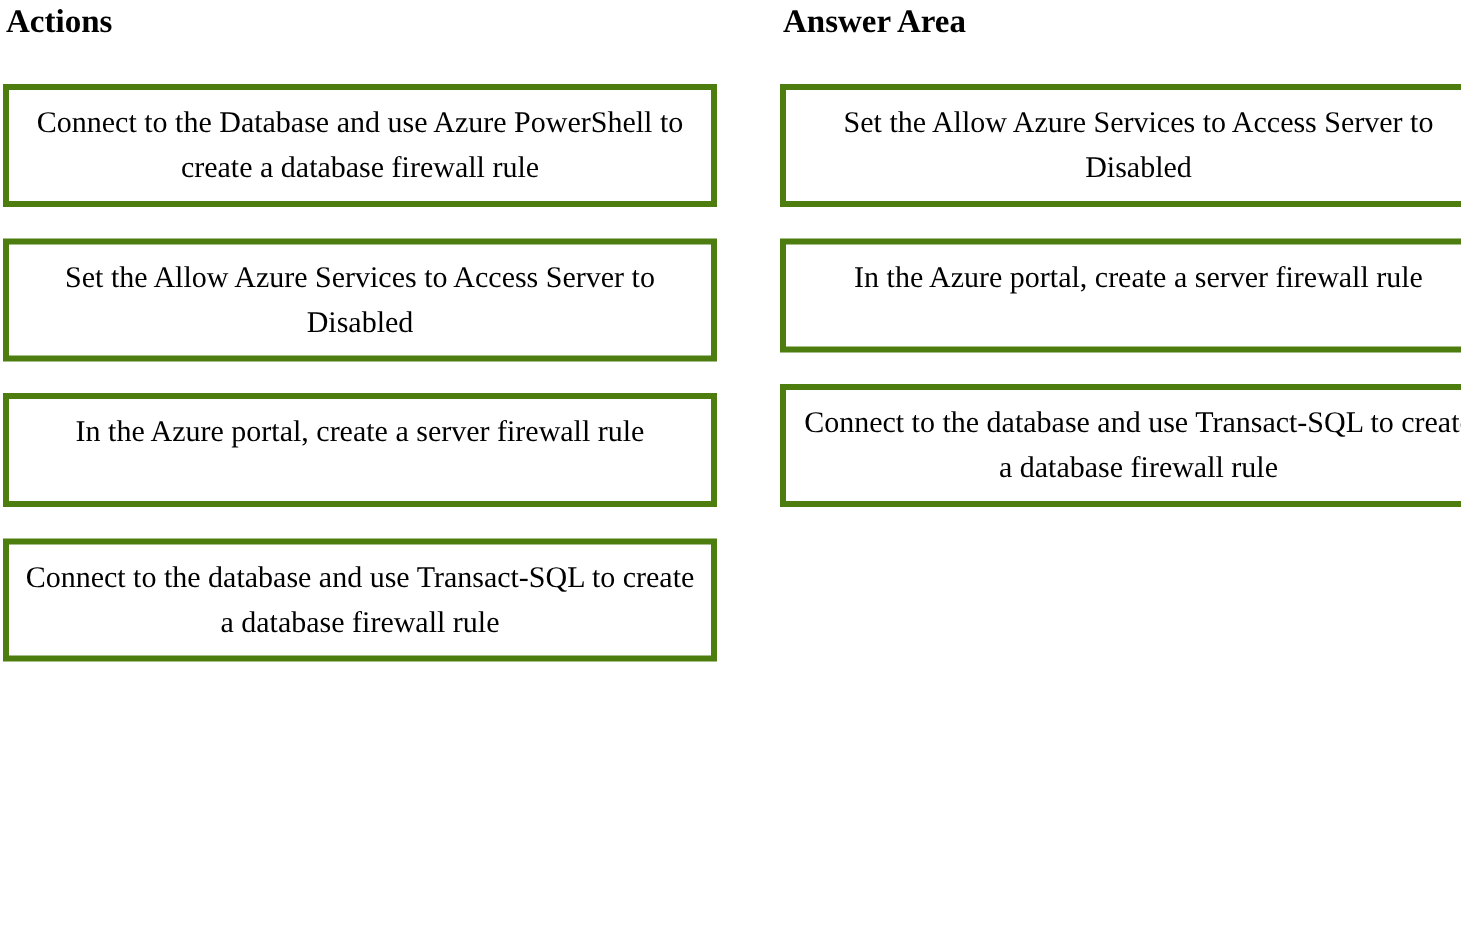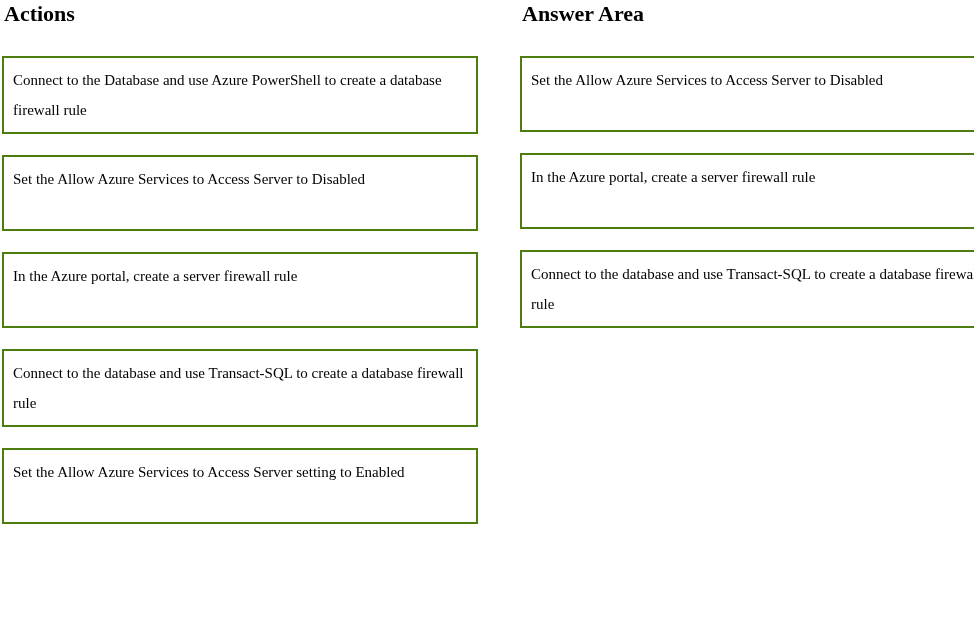--- a/index.html
+++ b/index.html
@@ -35,48 +35,48 @@
     box-sizing: border-box;
     font-size: 22px;
     font-weight: bold;
     line-height: 26px;
     color: #000000;
   }
   .box {
     box-sizing: border-box;
     width: 100%;
     min-height: 76px;
-    border: 2px solid #4d7c0f;
+    border: 4px solid #4d7c0f;
     background: #ffffff;
     padding: 7px 9px 7px 9px;
     margin-bottom: 21px;
-    font-size: 15px;
+    font-size: 20px;
     line-height: 30px;
     color: #000000;
     cursor: move;
+    text-align: center;
   }
 </style>
 </head>
 <body>
 
 <div class="canvas">
 
   <div class="col col-actions">
     <h2 class="col-title">Actions</h2>
 
     <div class="box">Connect to the Database and use Azure PowerShell to create a database firewall rule</div>
 
     <div class="box">Set the Allow Azure Services to Access Server to Disabled</div>
 
 
     <div class="box">In the Azure portal, create a server firewall rule</div>
 
     <div class="box">Connect to the database and use Transact-SQL to create a database firewall rule</div>
 
-    <div class="box">Set the Allow Azure Services to Access Server setting to Enabled</div>
   </div>
 
   <div class="col col-answer">
     <h2 class="col-title">Answer Area</h2>
 
     <div class="box">Set the Allow Azure Services to Access Server to Disabled</div>
 
     <div class="box">In the Azure portal, create a server firewall rule</div>
 
     <div class="box">Connect to the database and use Transact-SQL to create a database firewall rule</div>

